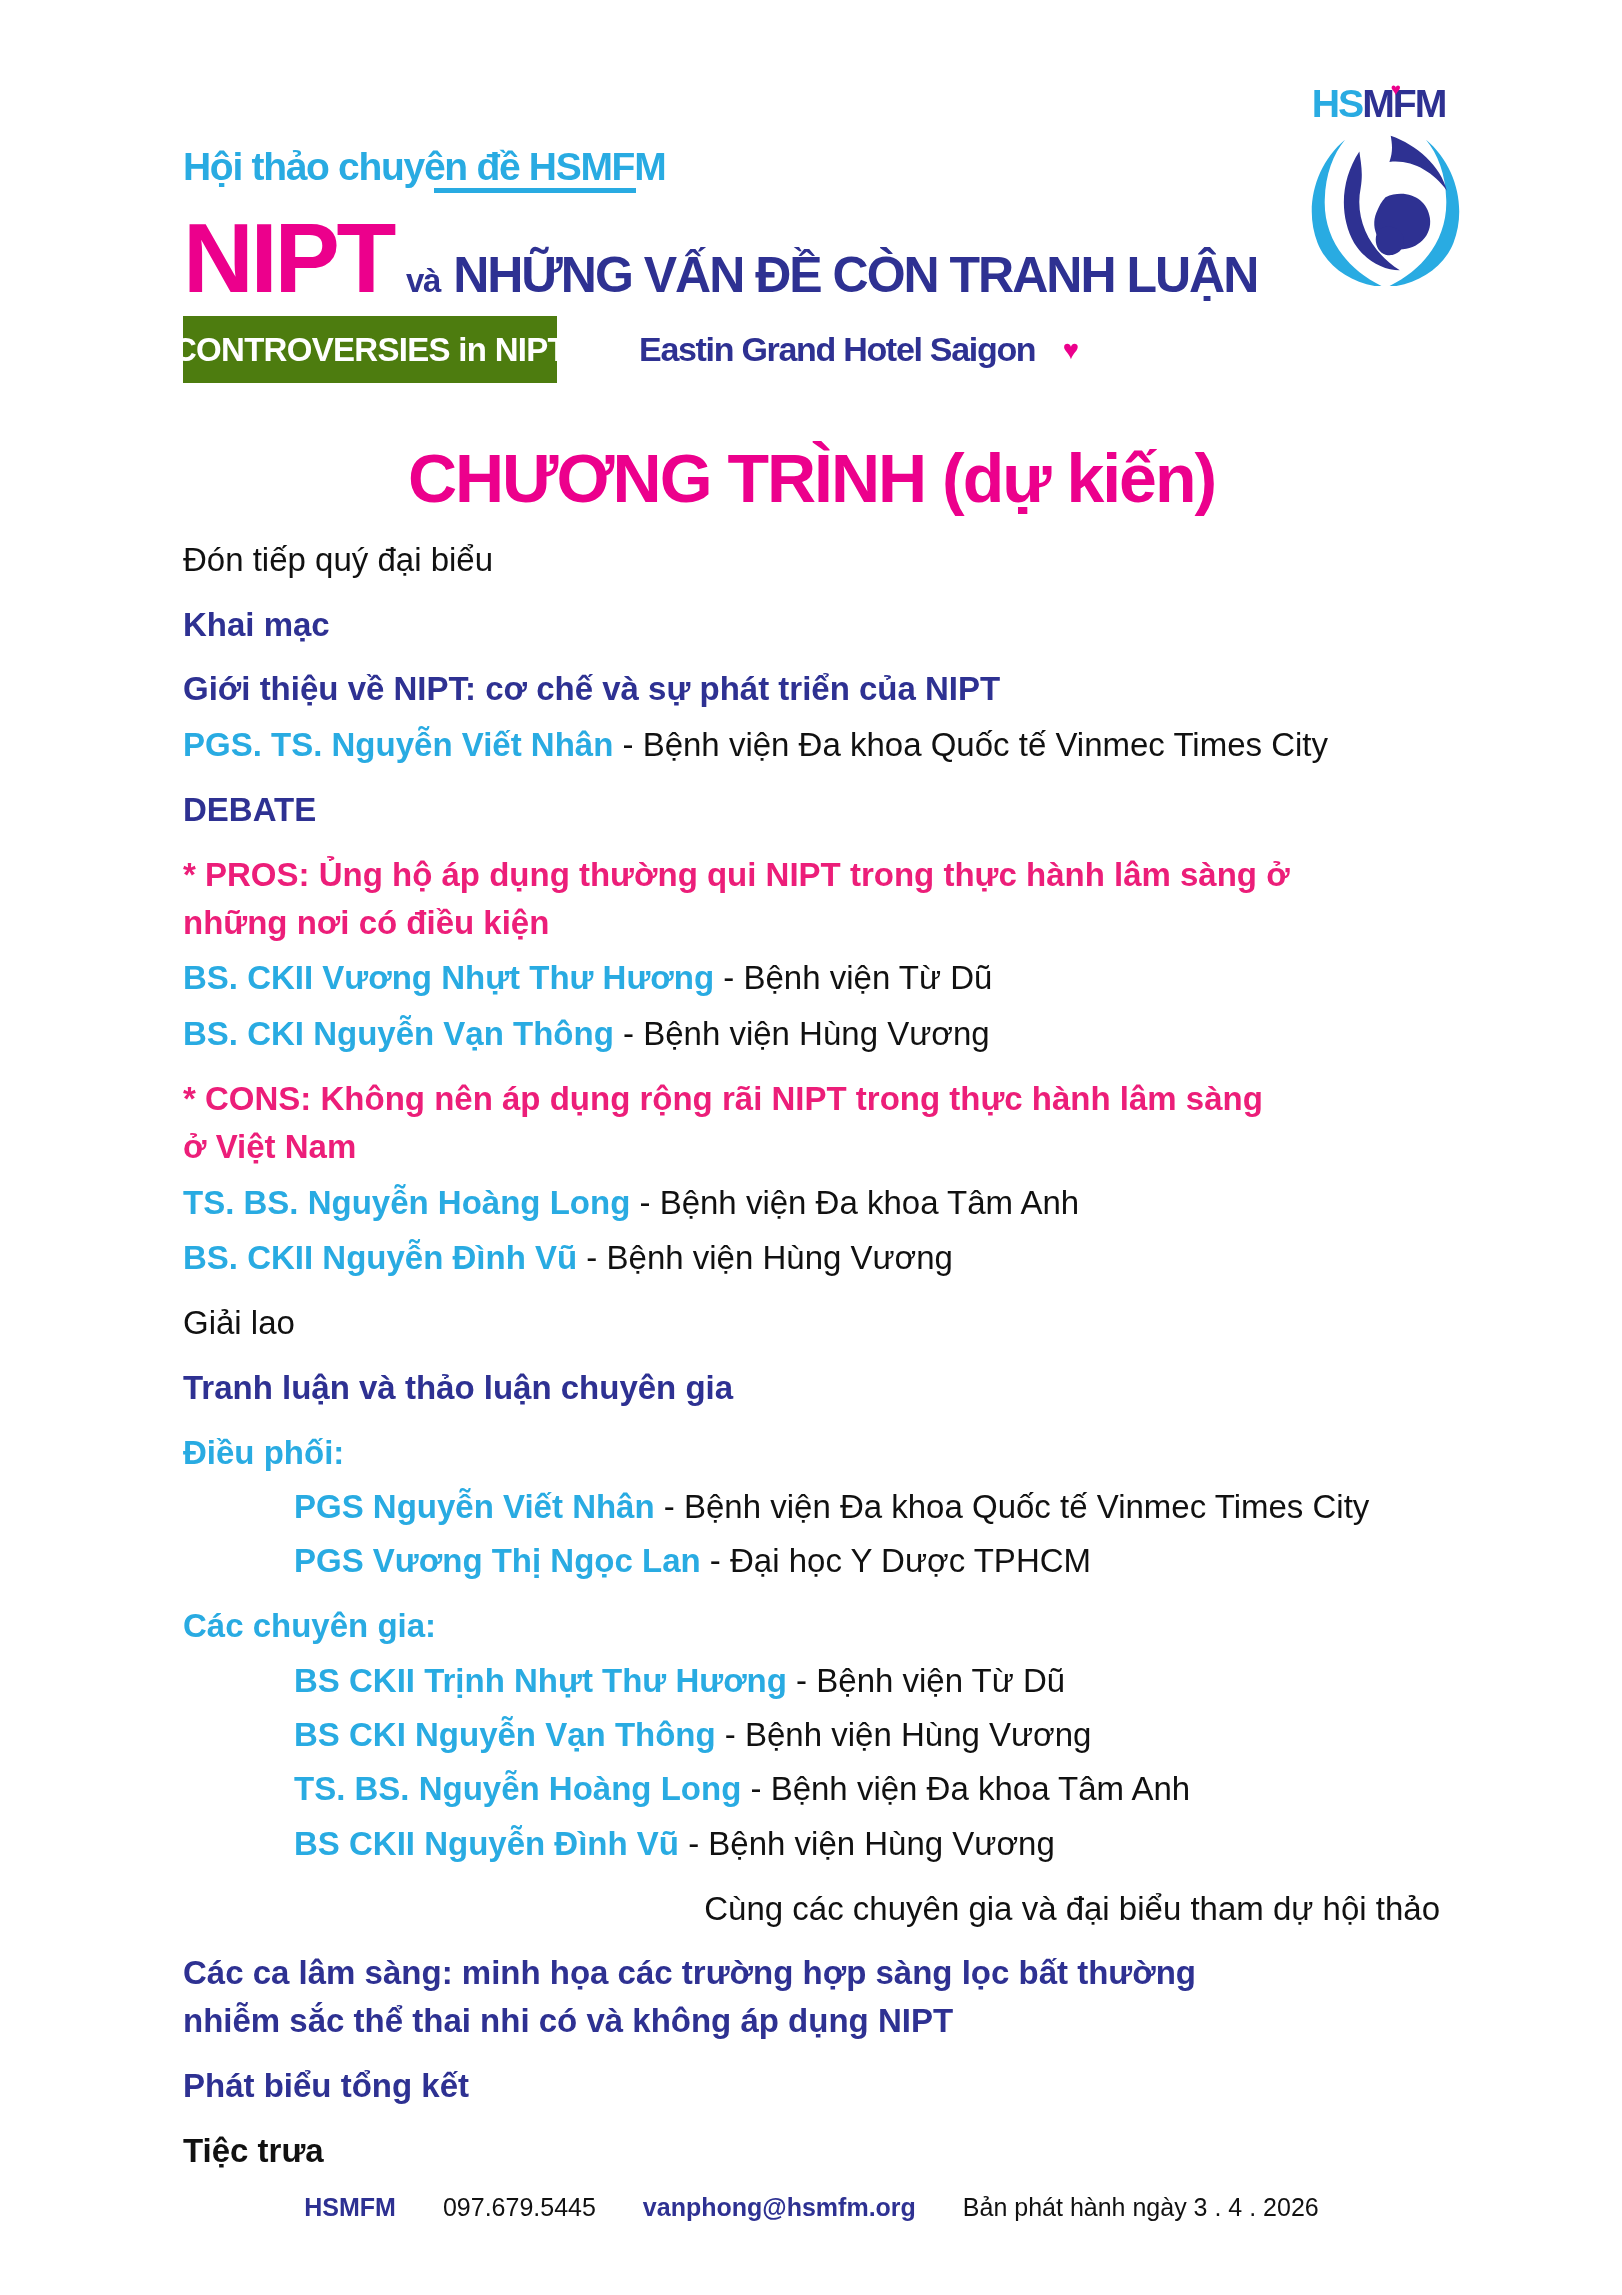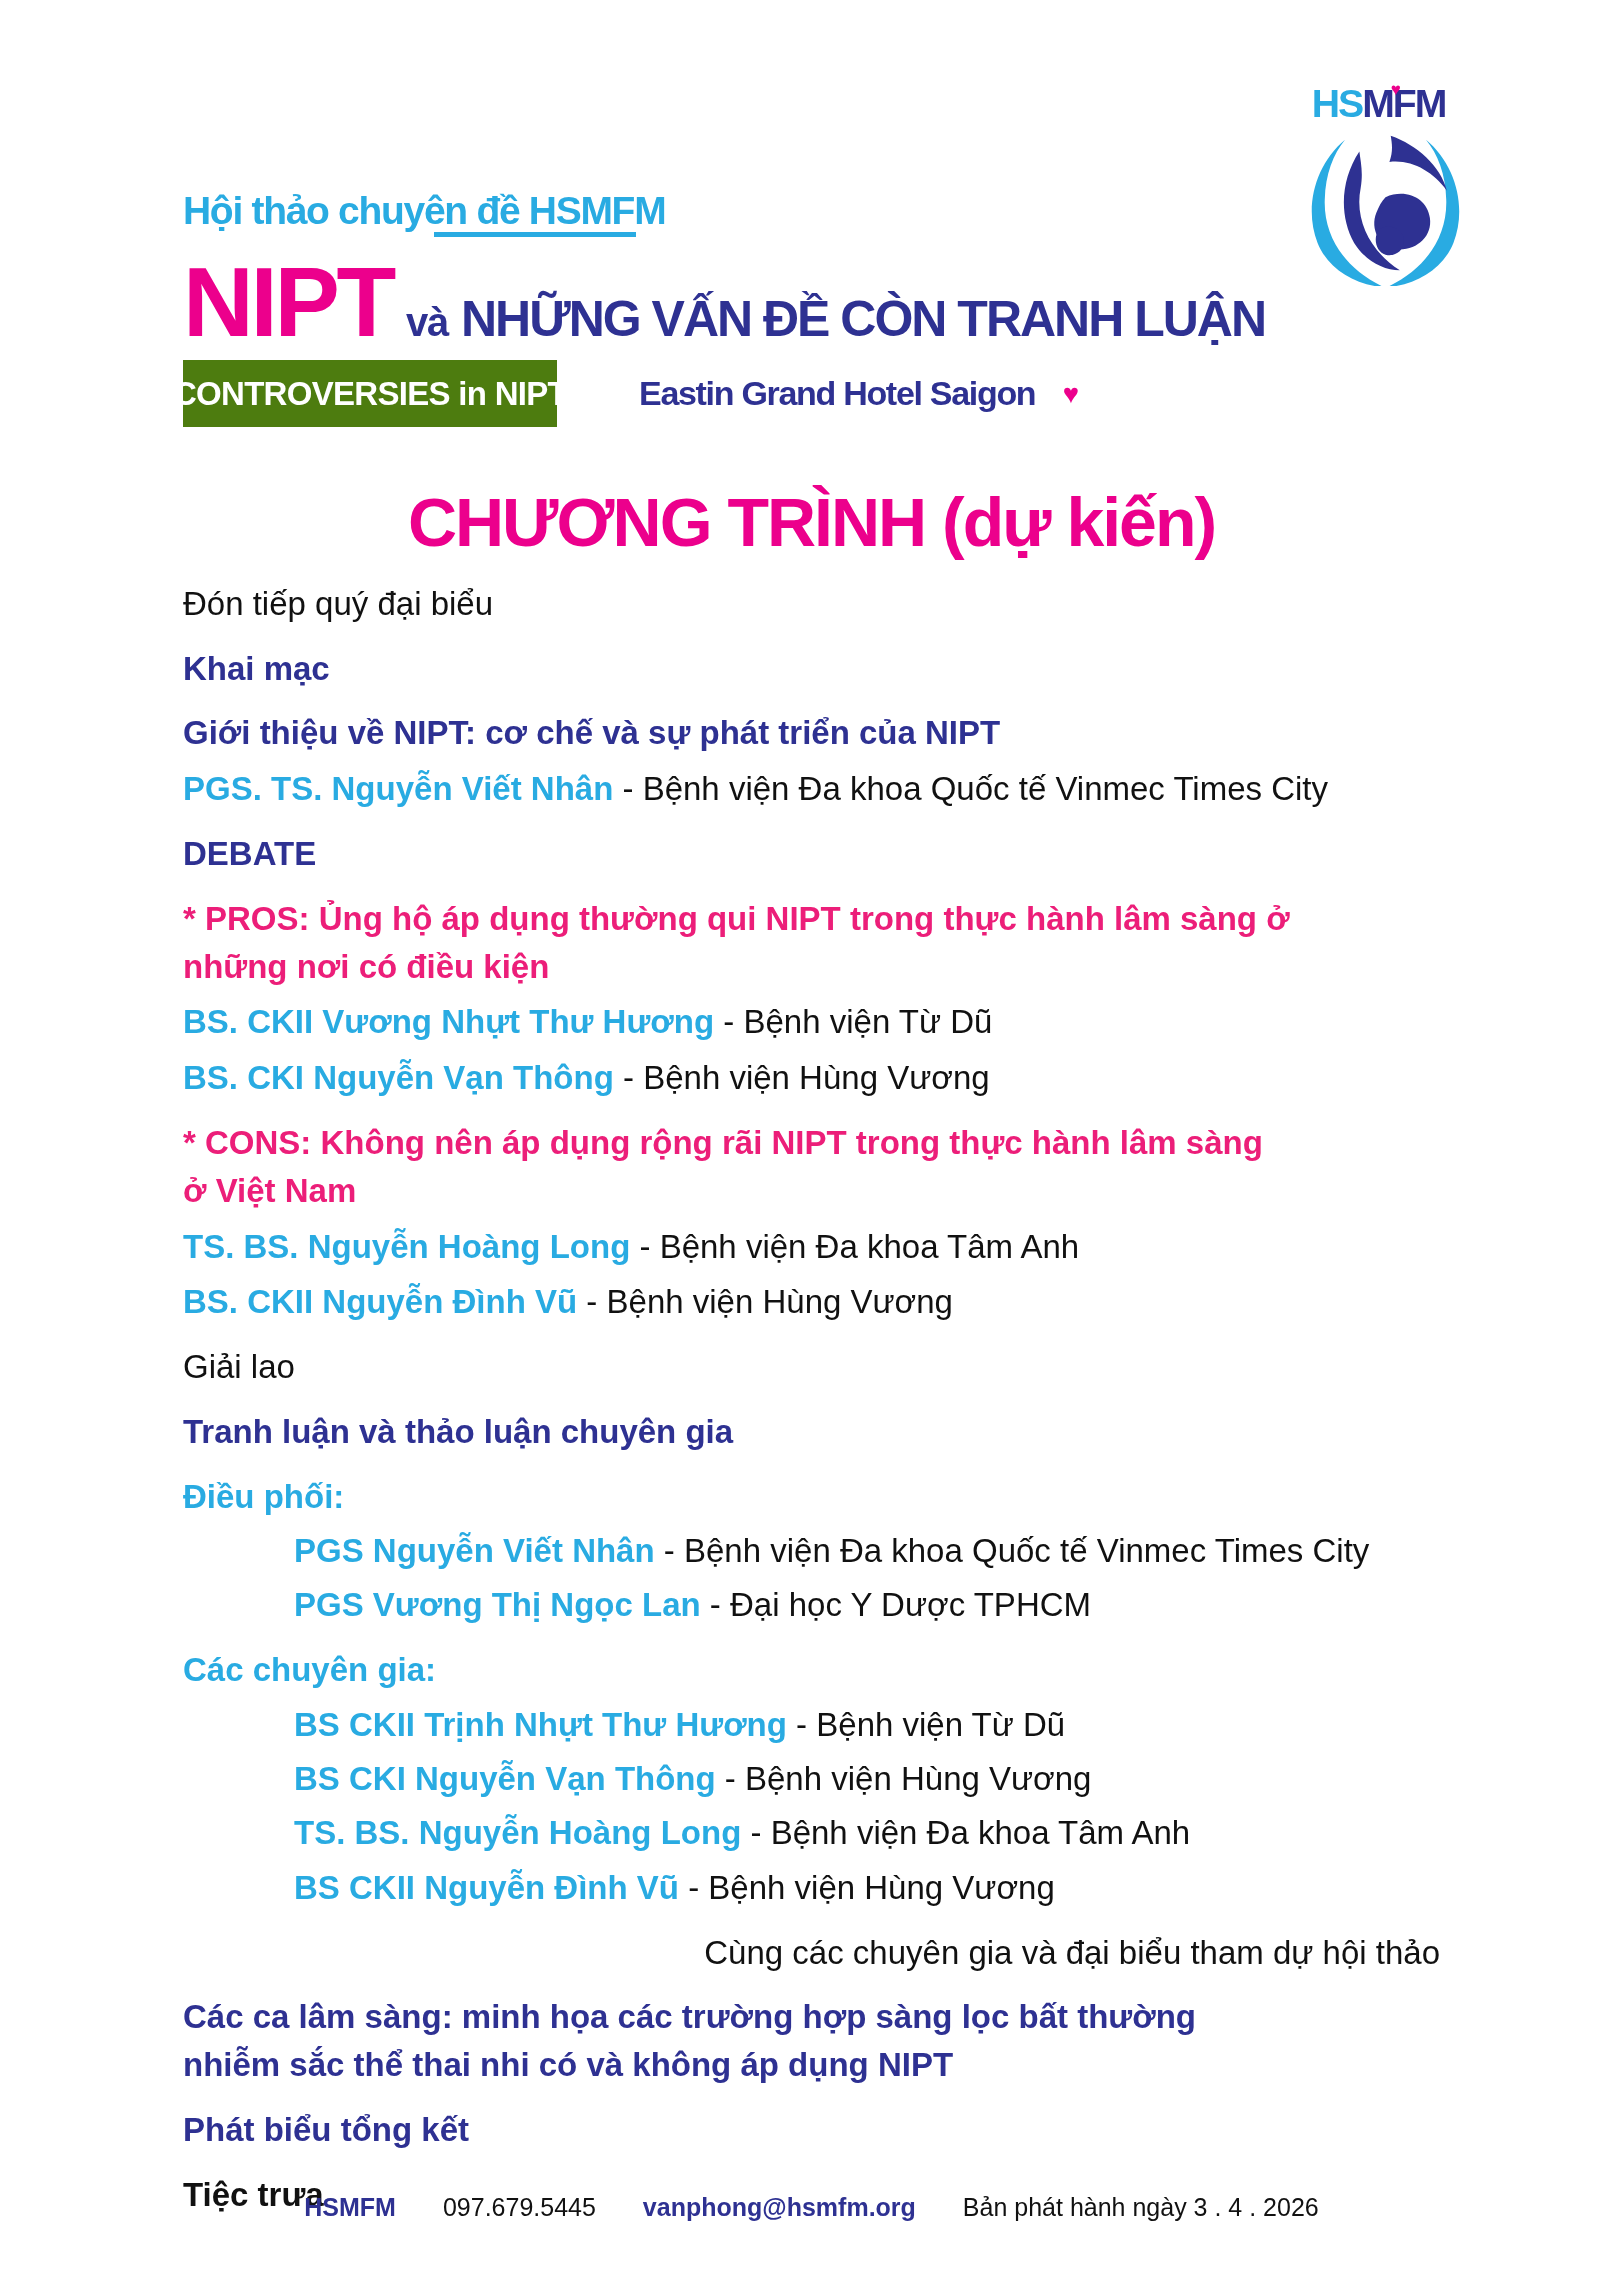--- a/index.html
+++ b/index.html
@@ -4,35 +4,35 @@
 <style>
   html,body{margin:0;padding:0;background:#ffffff;}
   .page{
     position:relative;
     width:1623px;height:2295px;
     background:#ffffff;
     font-family:"Liberation Sans","DejaVu Sans",sans-serif;
     color:#111;
     overflow:hidden;
   }
-  .content{padding:144px 183px 0 183px;margin-top:44px;}
+  .content{padding:144px 183px 0 183px;}
 
   
   .eyebrow-wrap{position:relative;display:inline-block;}
   .eyebrow{
     font-size:39px;font-weight:bold;color:#29ABE2;
     letter-spacing:-1.3px;line-height:1.2;white-space:nowrap;
   }
   .eyebrow-wrap::after{
     content:"";position:absolute;left:52%;right:6%;bottom:-2.6px;
     height:5.9px;background:#29ABE2;
   }
   .main-title{margin-top:18.3px;display:flex;align-items:baseline;gap:13px;text-align:right;}
   .t-nipt{font-size:98px;font-weight:bold;color:#EC008C;letter-spacing:-3.3px;line-height:1;}
-  .t-va{font-size:40px;font-weight:bold;color:#2E3192;letter-spacing:-1.3px;}
+  .t-va{font-size:33px;font-weight:bold;color:#2E3192;letter-spacing:-1.3px;}
   .t-rest{font-size:50px;font-weight:bold;color:#2E3192;letter-spacing:-2px;line-height:1;}
 
   .banner-row{margin-top:9.2px;display:flex;align-items:center;}
   .banner-box{
     width:374px;height:67px;background:#4d7c0f;
     display:flex;align-items:center;justify-content:center;flex:0 0 auto;
   }
   .banner-box-label{
     color:#ffffff;font-weight:bold;font-size:33px;letter-spacing:-0.7px;white-space:nowrap;
   }

